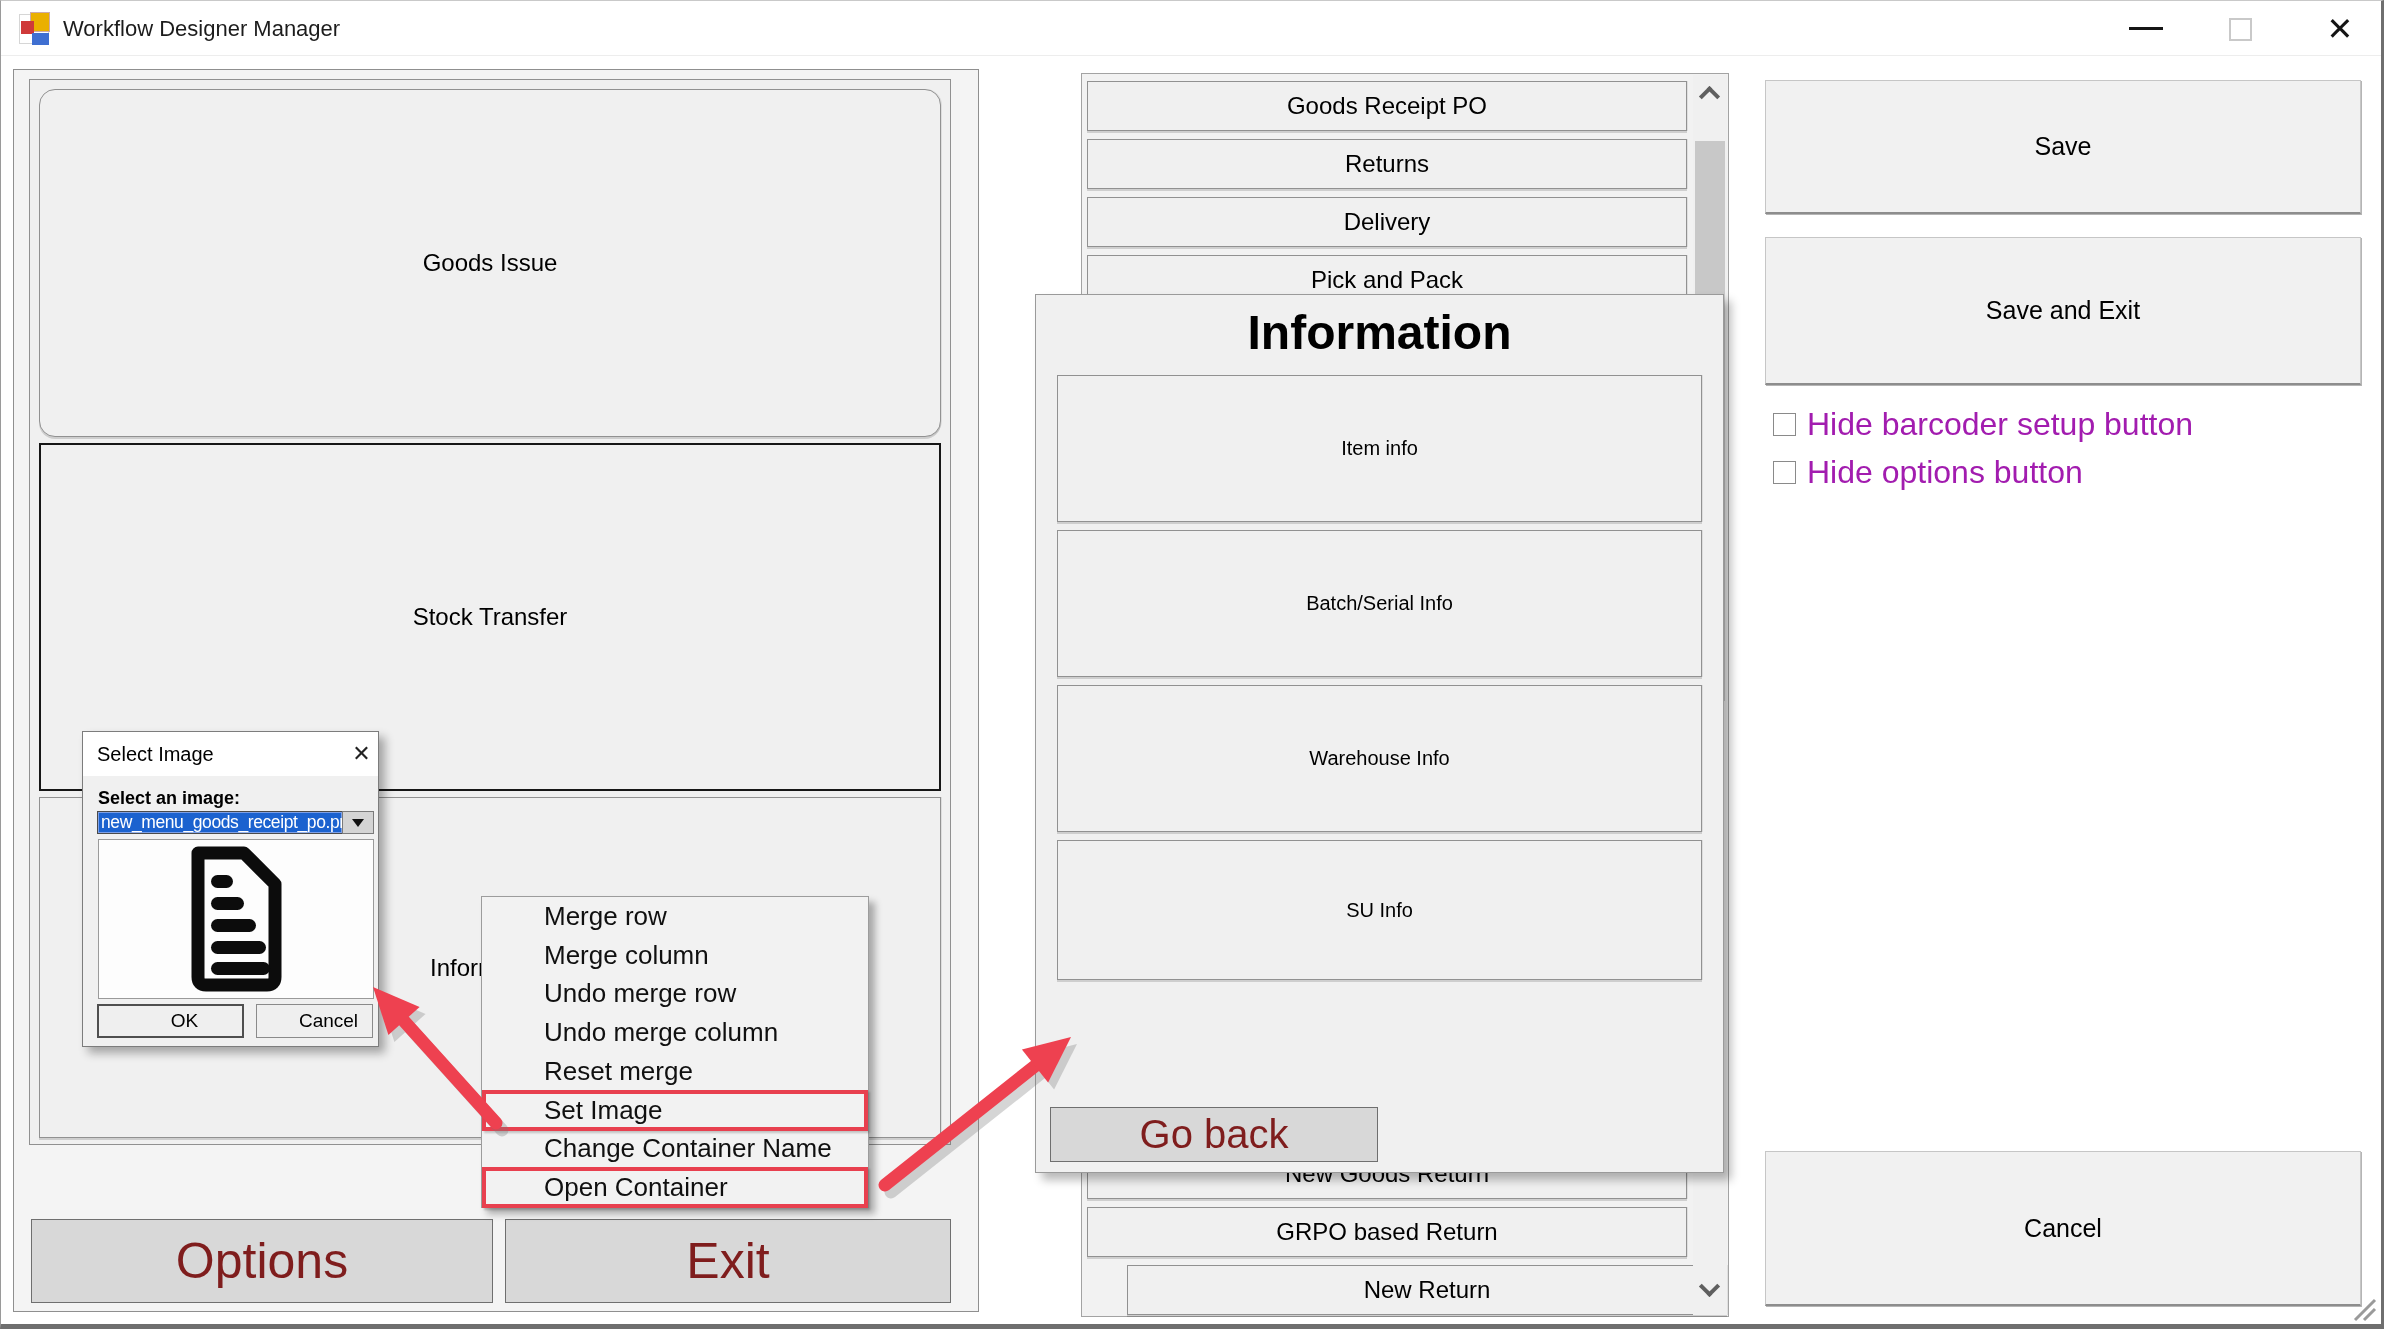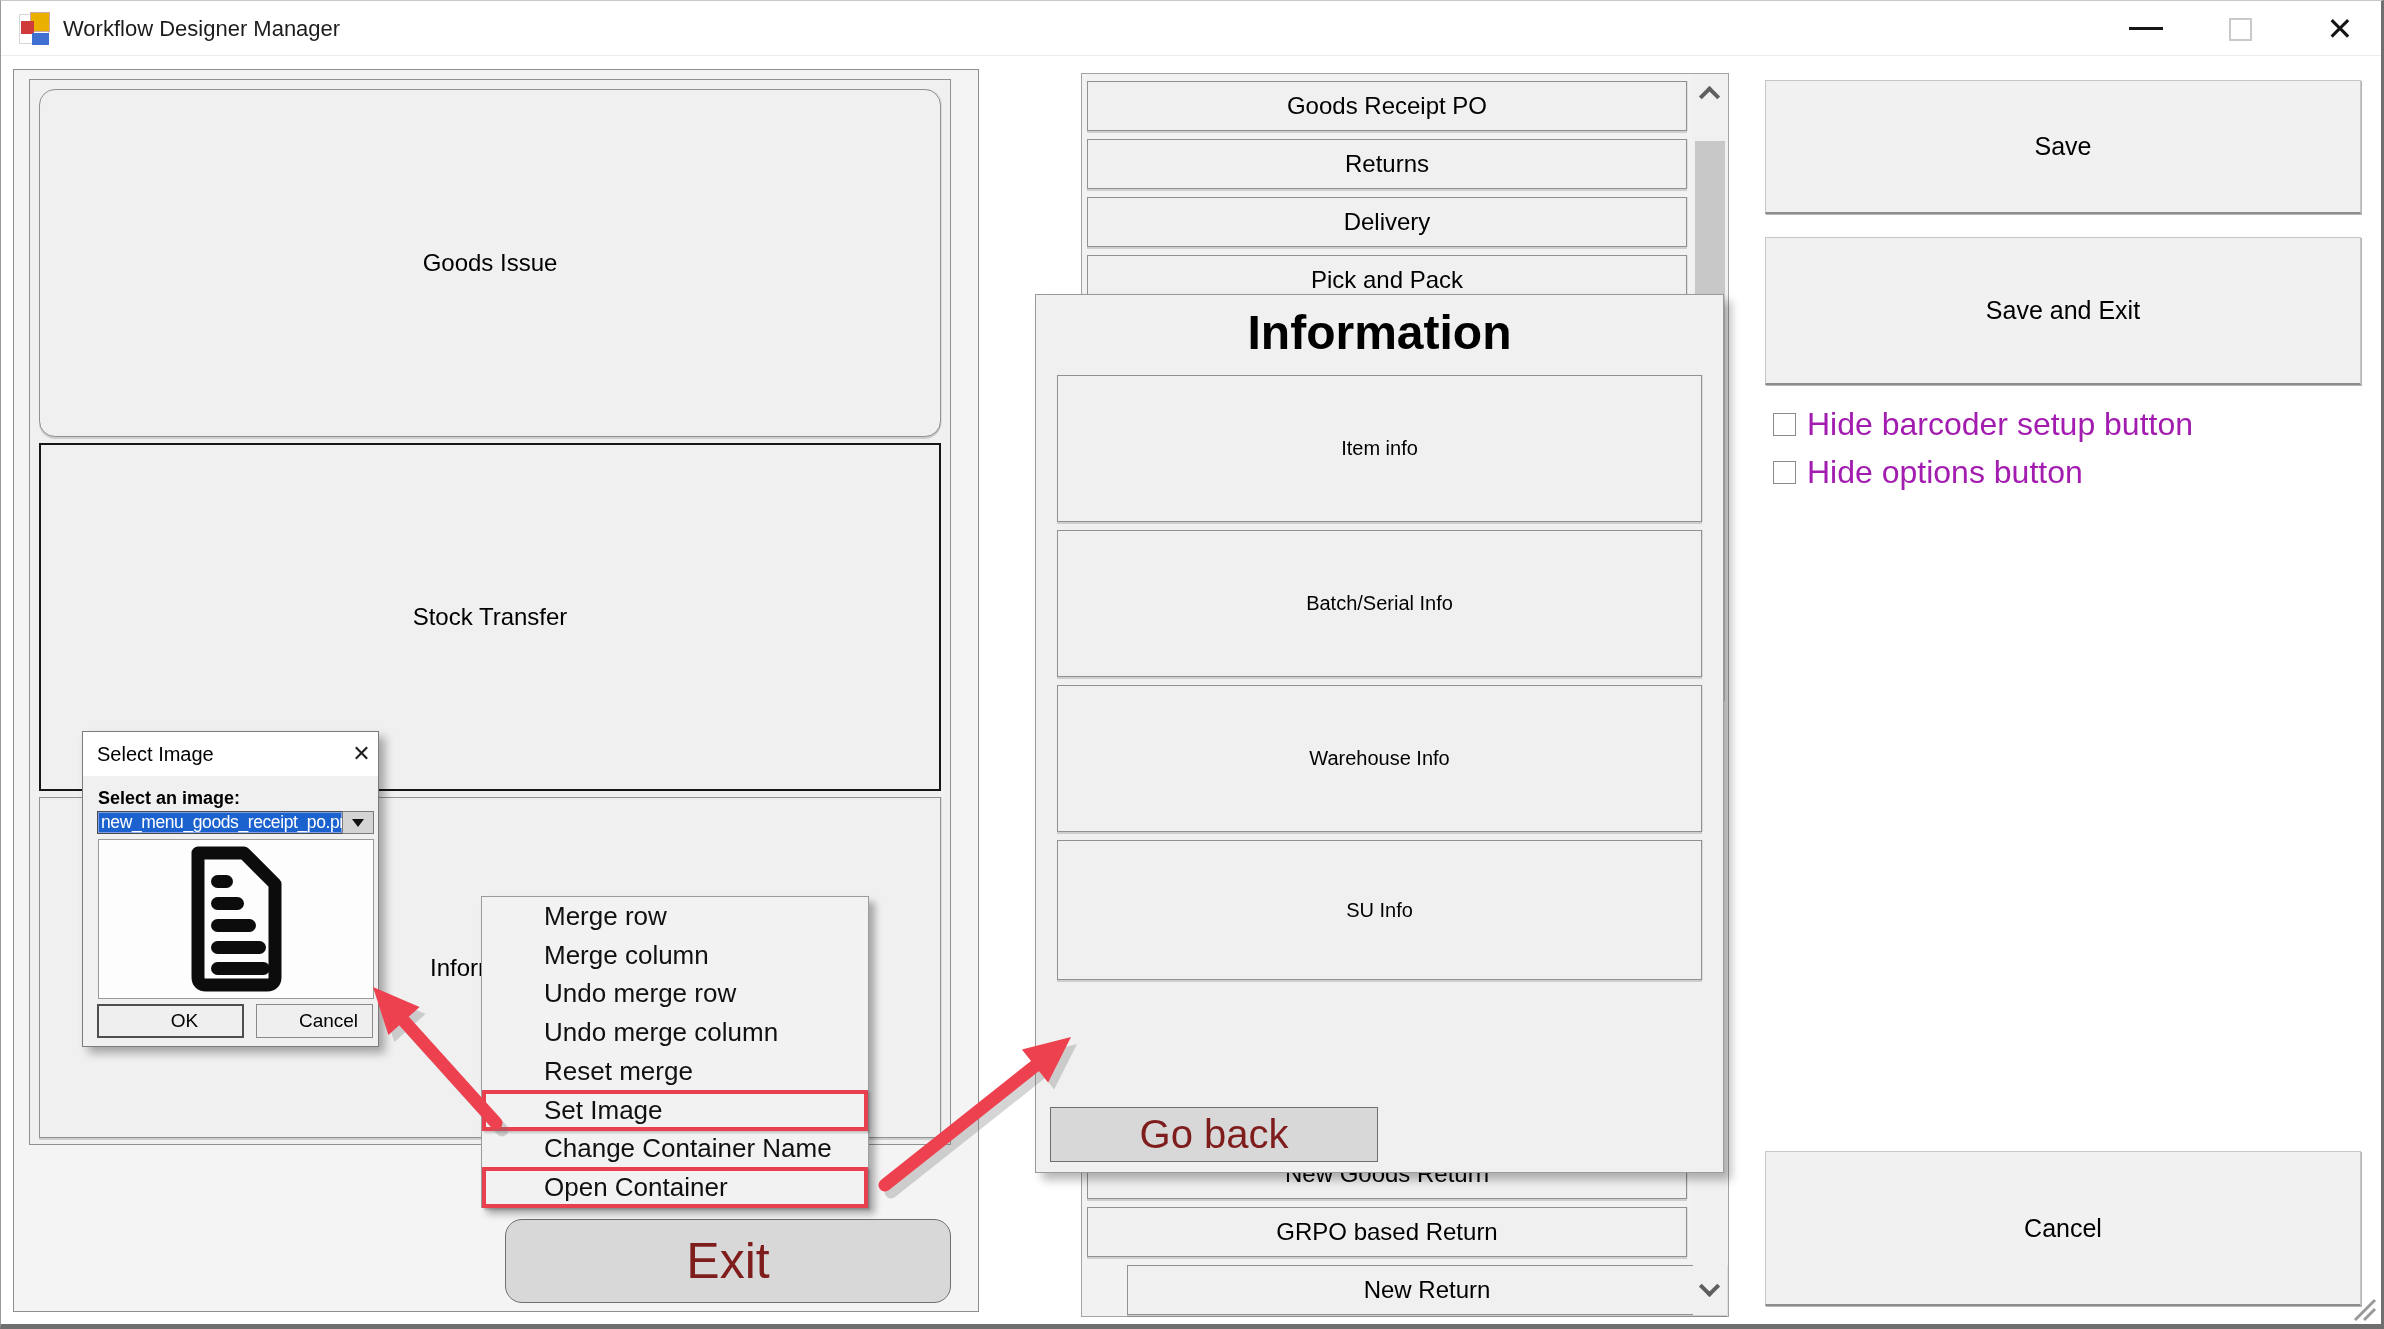--- a/index.html
+++ b/index.html
@@ -114,21 +114,24 @@
   <div class="abs btn row-btn flexc" style="top:88px;height:348px;border-radius:16px;">
     <span>Goods Issue</span>
   </div>
   <div class="abs btn row-btn stock-sel flexc" style="top:442px;height:348px;">
     <span>Stock Transfer</span>
   </div>
   <div class="abs btn row-btn flexc" style="top:796px;height:341px;">
     <span>Information</span>
   </div>
 
-  <div class="abs btn-gray big-action flexc" style="left:504px;width:446px;border-radius:17px;">
+  <div class="abs btn-gray big-action flexc" style="left:30px;width:462px;">
+    <span>Options</span>
+  </div>
+  <div class="abs btn-gray big-action flexc" style="left:504px;width:446px;">
     <span>Exit</span>
   </div>
 
   <div class="abs mid-container"></div>
 
   <div class="abs btn mid-btn flexc" style="top:80px;">
     <span>Goods Receipt PO</span>
   </div>
   <div class="abs btn mid-btn flexc" style="top:138px;">
     <span>Returns</span>

